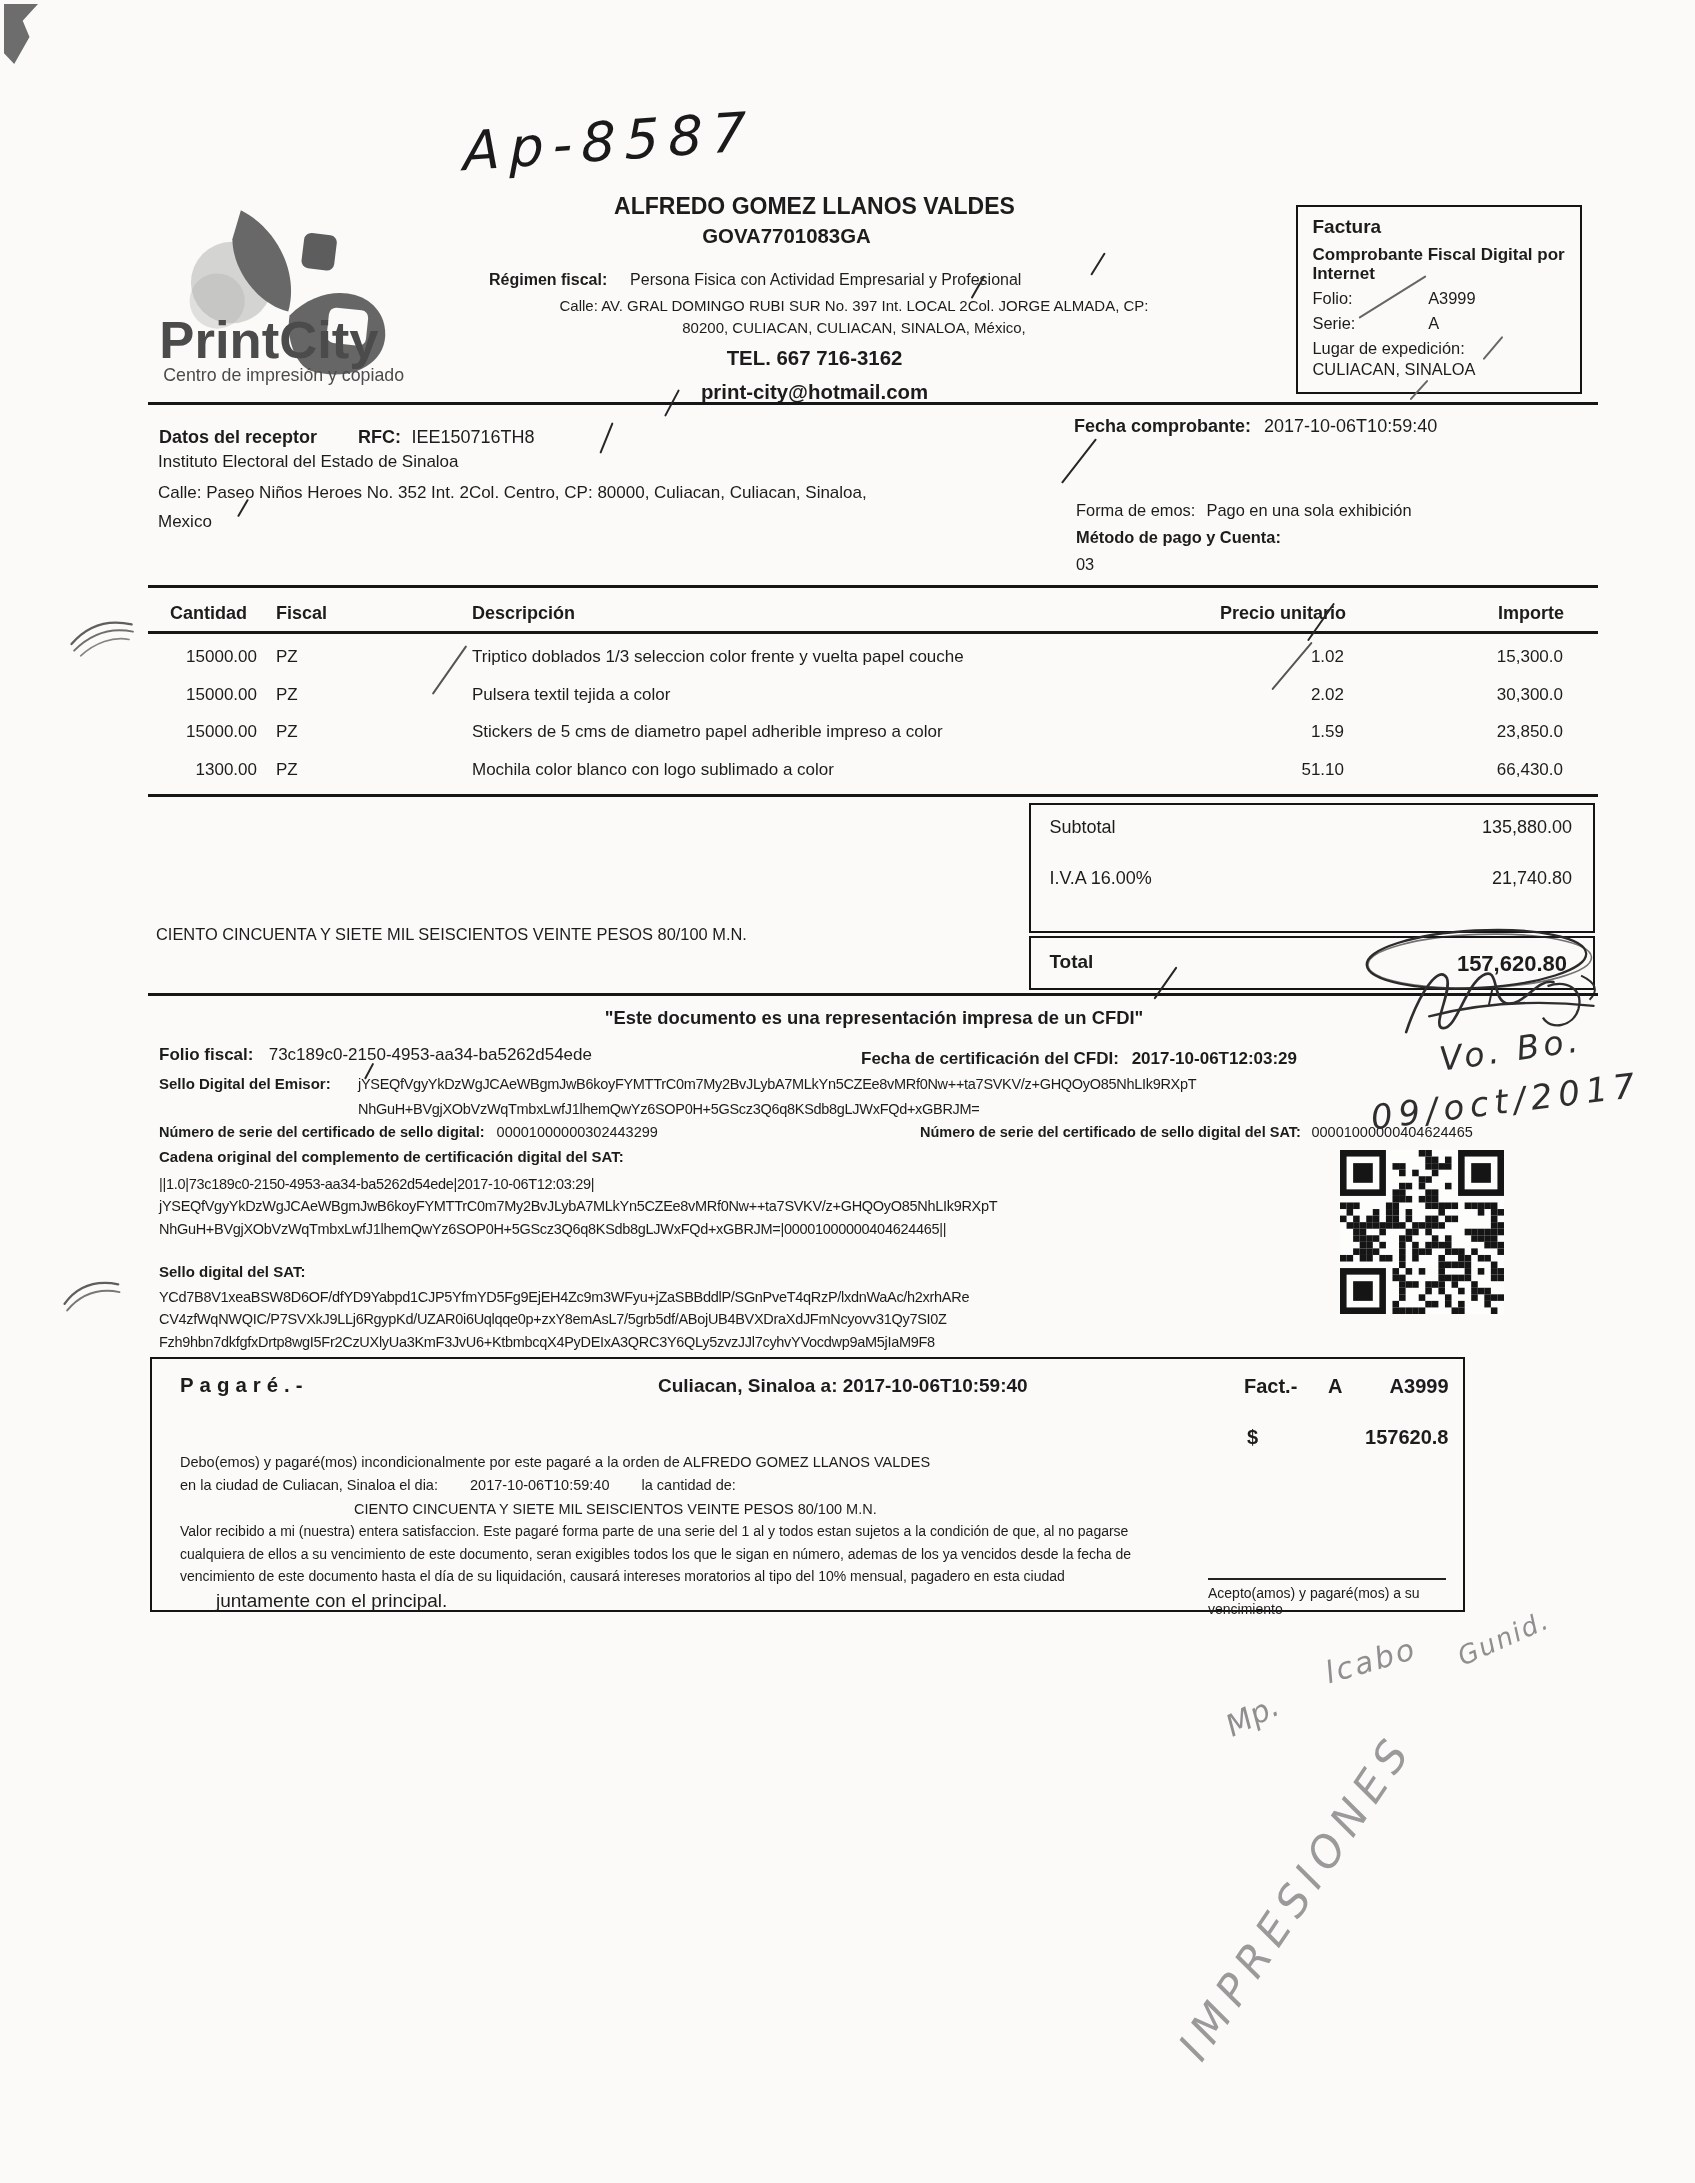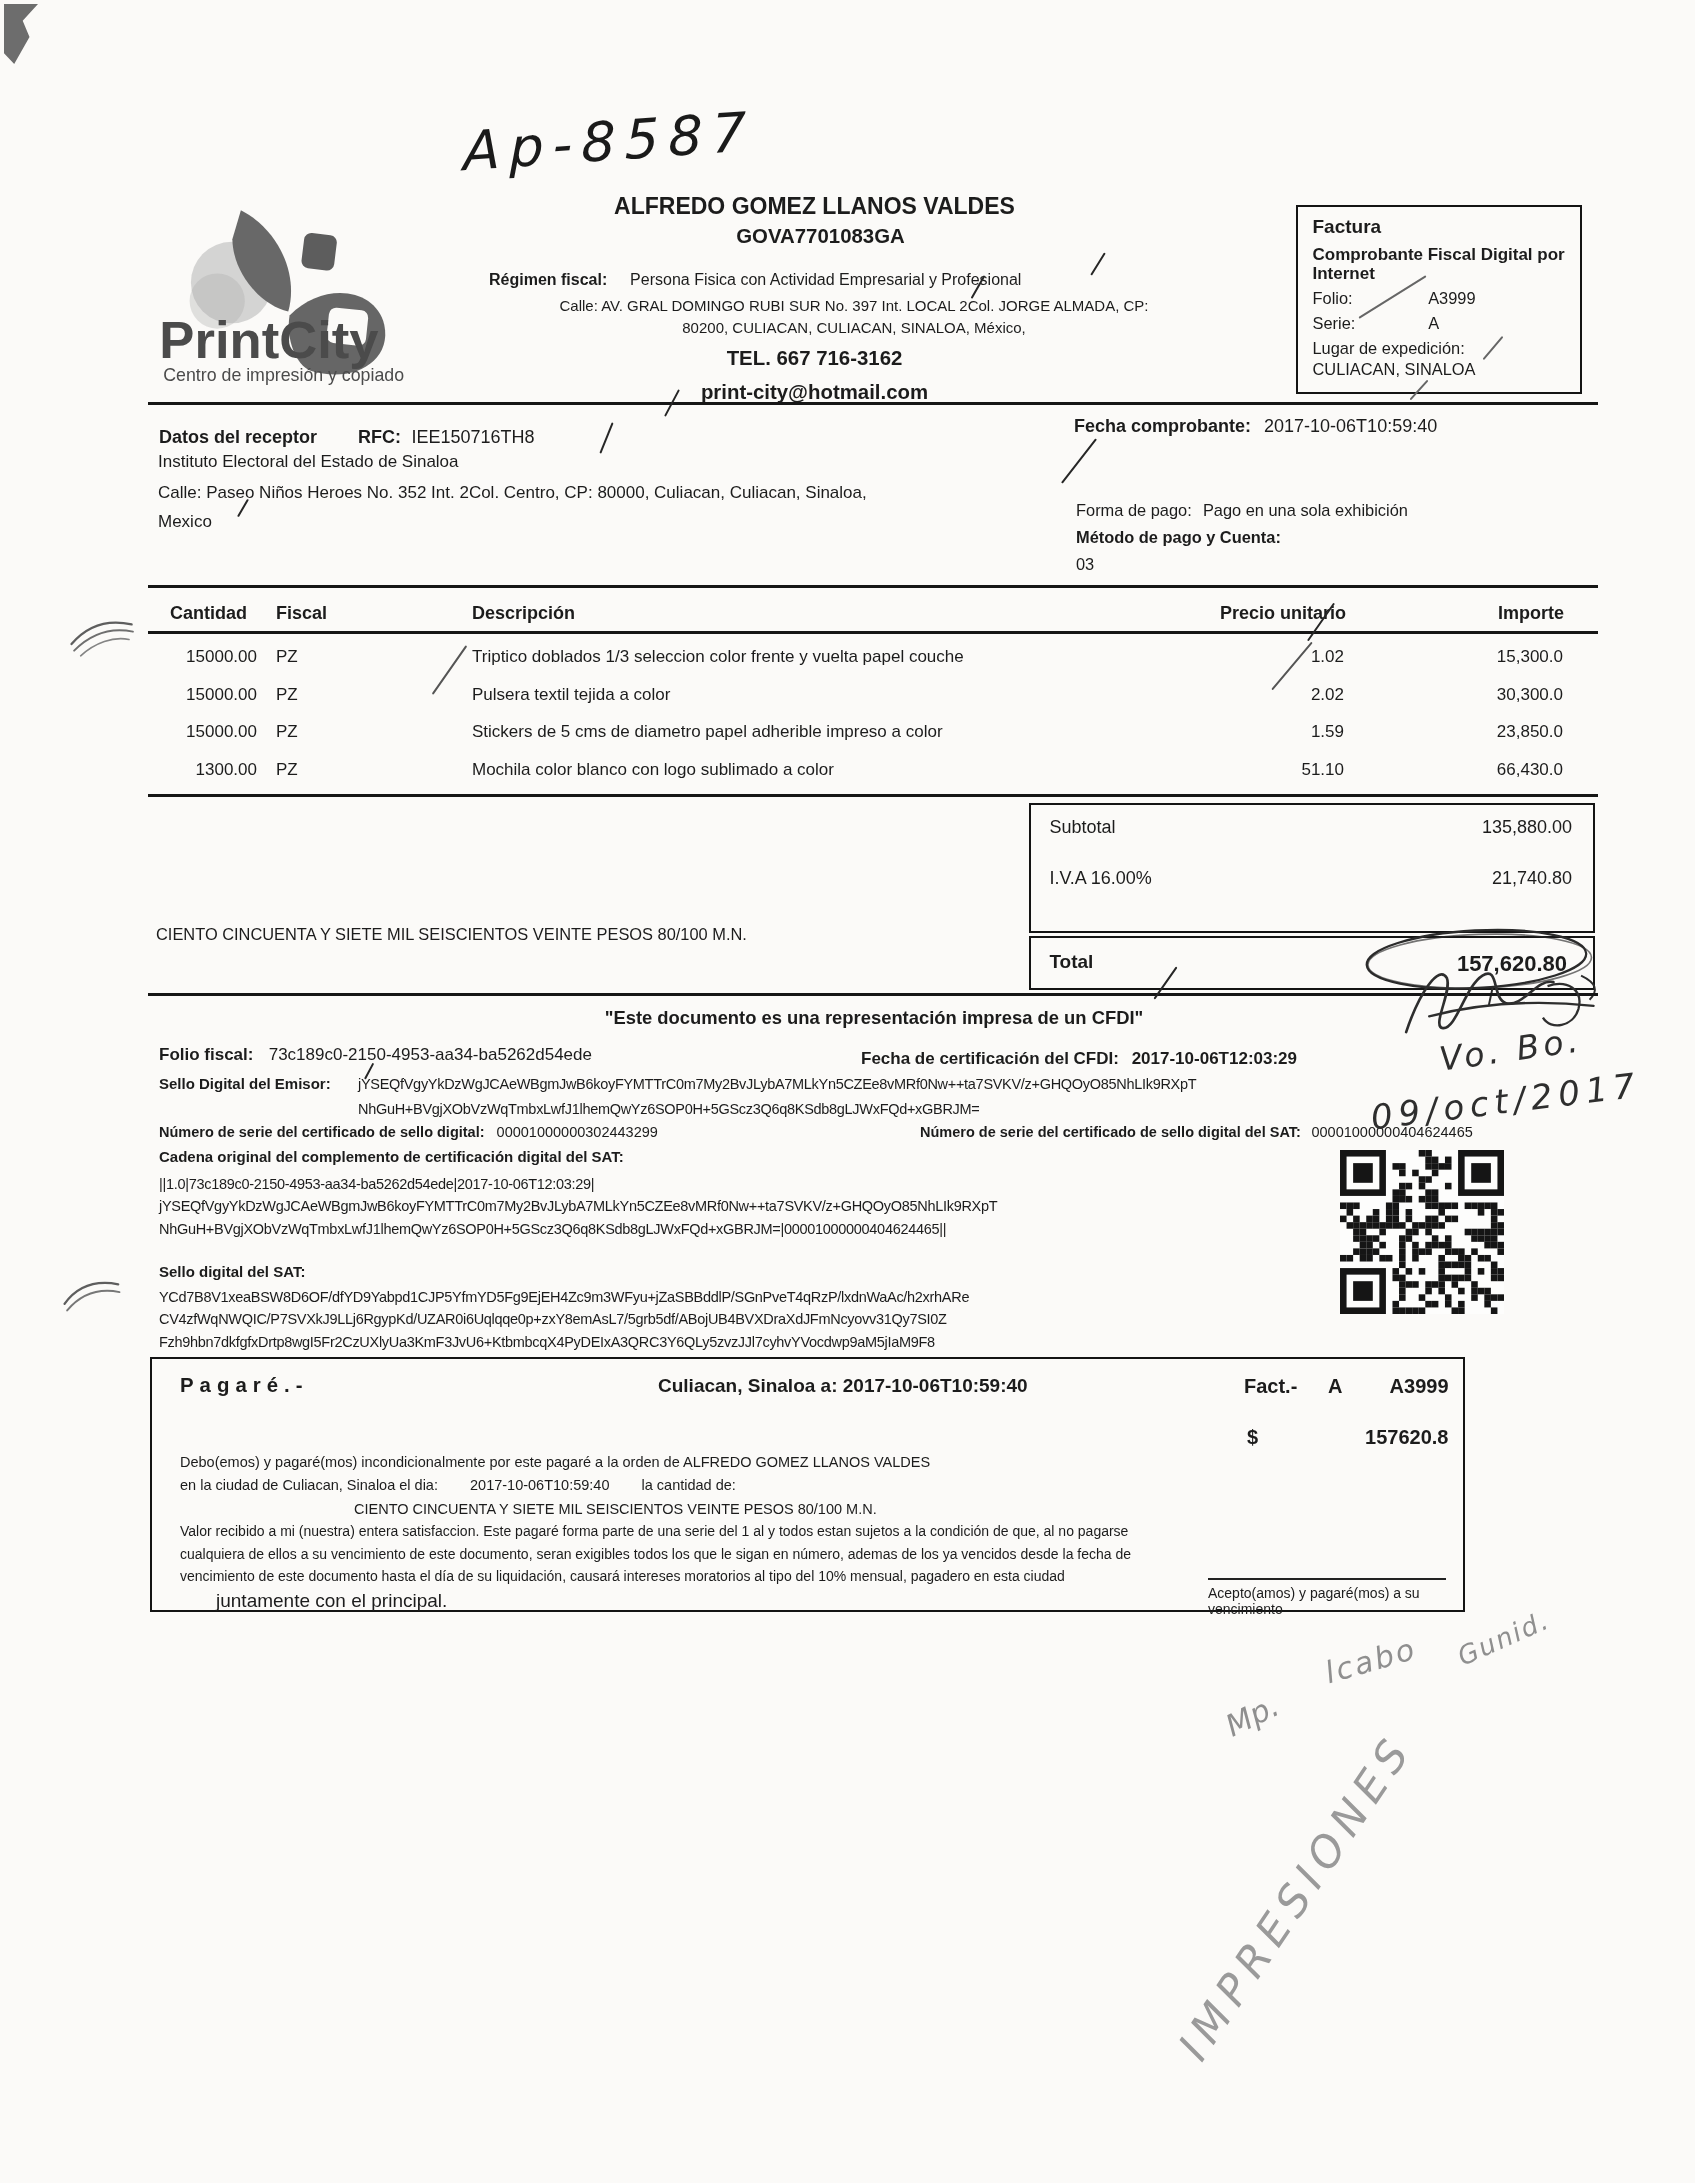--- a/index.html
+++ b/index.html
@@ -36,21 +36,21 @@
       <path d="M132,8 C190,38 220,106 204,162 C162,152 120,104 119,52 Z" fill="#686868"></path>
       <rect x="226" y="44" width="50" height="54" rx="11" fill="#5d5d5d" transform="rotate(7 251 71)"></rect>
       <path d="M206,168 C258,116 336,126 350,182 C362,238 302,272 238,252 C216,244 200,204 206,168 Z" fill="#666666"></path>
       <rect x="264" y="158" width="60" height="54" rx="11" fill="#fbfaf8" transform="rotate(6 294 185)"></rect>
       <text x="8" y="232" font-family="Liberation Sans, sans-serif" font-weight="bold" font-size="80" fill="#4b4b4b">PrintCity</text>
       <text x="14" y="268" font-family="Liberation Sans, sans-serif" font-size="27" fill="#4b4b4b">Centro de impresión y copiado</text>
     </svg>
   </div>
 
   <div class="abs b c" style="left:578px;top:193px;width:473px;font-size:23px;">ALFREDO GOMEZ LLANOS VALDES</div>
-  <div class="abs b c" style="left:584px;top:225px;width:473px;font-size:20.4px;">GOVA7701083GA</div>
+  <div class="abs b c" style="left:550px;top:225px;width:473px;font-size:20.4px;">GOVA7701083GA</div>
   <div class="abs" style="left:489px;top:271px;font-size:16px;">
     <span class="lbl">Régimen fiscal:</span>
     <span style="margin-left:18.4px;">Persona Fisica con Actividad Empresarial y Profesional</span>
   </div>
   <div class="abs c" style="left:486px;top:297px;width:736px;font-size:15px;">Calle: AV. GRAL DOMINGO RUBI SUR No. 397 Int. LOCAL 2Col. JORGE ALMADA, CP:</div>
   <div class="abs c" style="left:486px;top:319px;width:736px;font-size:15px;">80200, CULIACAN, CULIACAN, SINALOA, México,</div>
   <div class="abs b c" style="left:578px;top:347px;width:473px;font-size:20.4px;">TEL. 667 716-3162</div>
   <div class="abs b c" style="left:578px;top:381px;width:473px;font-size:20.4px;">print-city@hotmail.com</div>
 
   <div class="box" style="left:1296px;top:205px;width:286px;height:189px;padding:9.2px 14.5px;box-sizing:border-box;">
@@ -77,21 +77,21 @@
   </div>
   <div class="abs" style="left:158px;top:452px;font-size:17px;">Instituto Electoral del Estado de Sinaloa</div>
   <div class="abs" style="left:158px;top:483px;font-size:17px;">Calle: Paseo Niños Heroes No. 352 Int. 2Col. Centro, CP: 80000, Culiacan, Culiacan, Sinaloa,</div>
   <div class="abs" style="left:158px;top:512px;font-size:17px;">Mexico</div>
 
   <div class="abs" style="left:1074px;top:416px;font-size:18px;">
     <span class="b">Fecha comprobante:</span>
     <span style="margin-left:8px;">2017-10-06T10:59:40</span>
   </div>
   <div class="abs" style="left:1076px;top:501px;font-size:16.4px;">
-    <span>Forma de pago:</span>
+    <span>Forma de emos:</span>
     <span style="margin-left:6.6px;">Pago en una sola exhibición</span>
   </div>
   <div class="abs b" style="left:1076px;top:528px;font-size:16.4px;">Método de pago y Cuenta:</div>
   <div class="abs" style="left:1076px;top:555px;font-size:16.4px;">03</div>
 
   <div class="rule" style="left:148px;top:585px;width:1450px;height:3.3px;"></div>
   <div class="abs b" style="left:170px;top:603px;font-size:18px;">Cantidad</div>
   <div class="abs b" style="left:276px;top:603px;font-size:18px;">Fiscal</div>
   <div class="abs b" style="left:472px;top:603px;font-size:18px;">Descripción</div>
   <div class="abs b r" style="left:1176px;top:603px;width:170px;font-size:18px;">Precio unitario</div>

